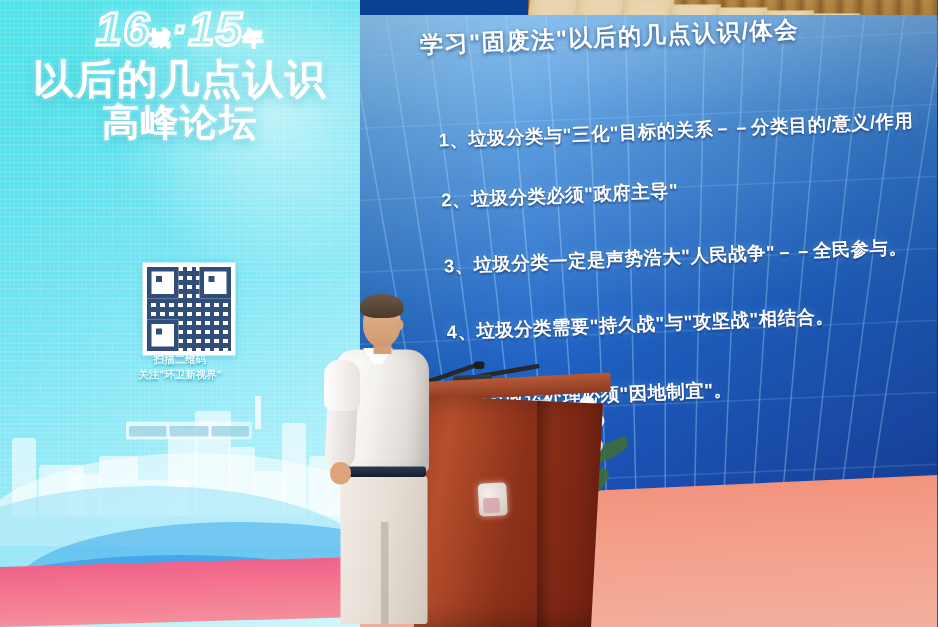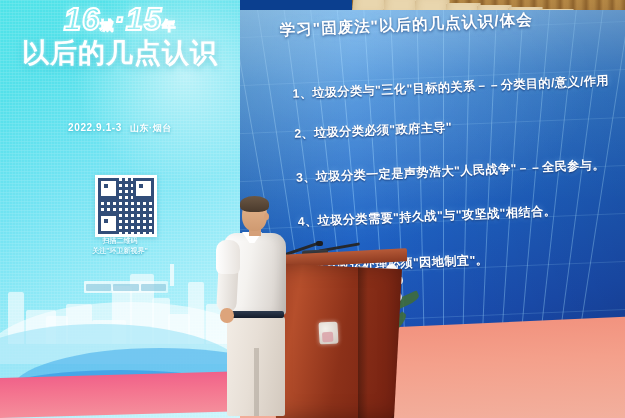--- a/index.html
+++ b/index.html
@@ -249,25 +249,23 @@
     <div class="wave w2"></div>
     <div class="wave w3"></div>
     <div class="wave w4"></div>
     <div class="pinkfloor-b"></div>
 
     <div class="b-head">
       <div class="b16">
         <span>16</span><span class="sm">城</span><span>·</span><span>15</span><span class="sm">年</span>
       </div>
       <div class="b-l2">以后的几点认识</div>
-    </div>
-
-    <div class="b-date">
-      <span>2022.9.1-3</span><span class="cn">山东·烟台</span>
-    </div>
+      <div class="b-l3">高峰论坛</div>
+    </div>
+
 
     <div class="qr">
       <div class="qr-grid">
         <div class="qr-eye" style="left:0;top:0">
             <i></i>
           </div>
         <div class="qr-eye" style="right:0;top:0">
             <i></i>
           </div>
         <div class="qr-eye" style="left:0;bottom:0">

